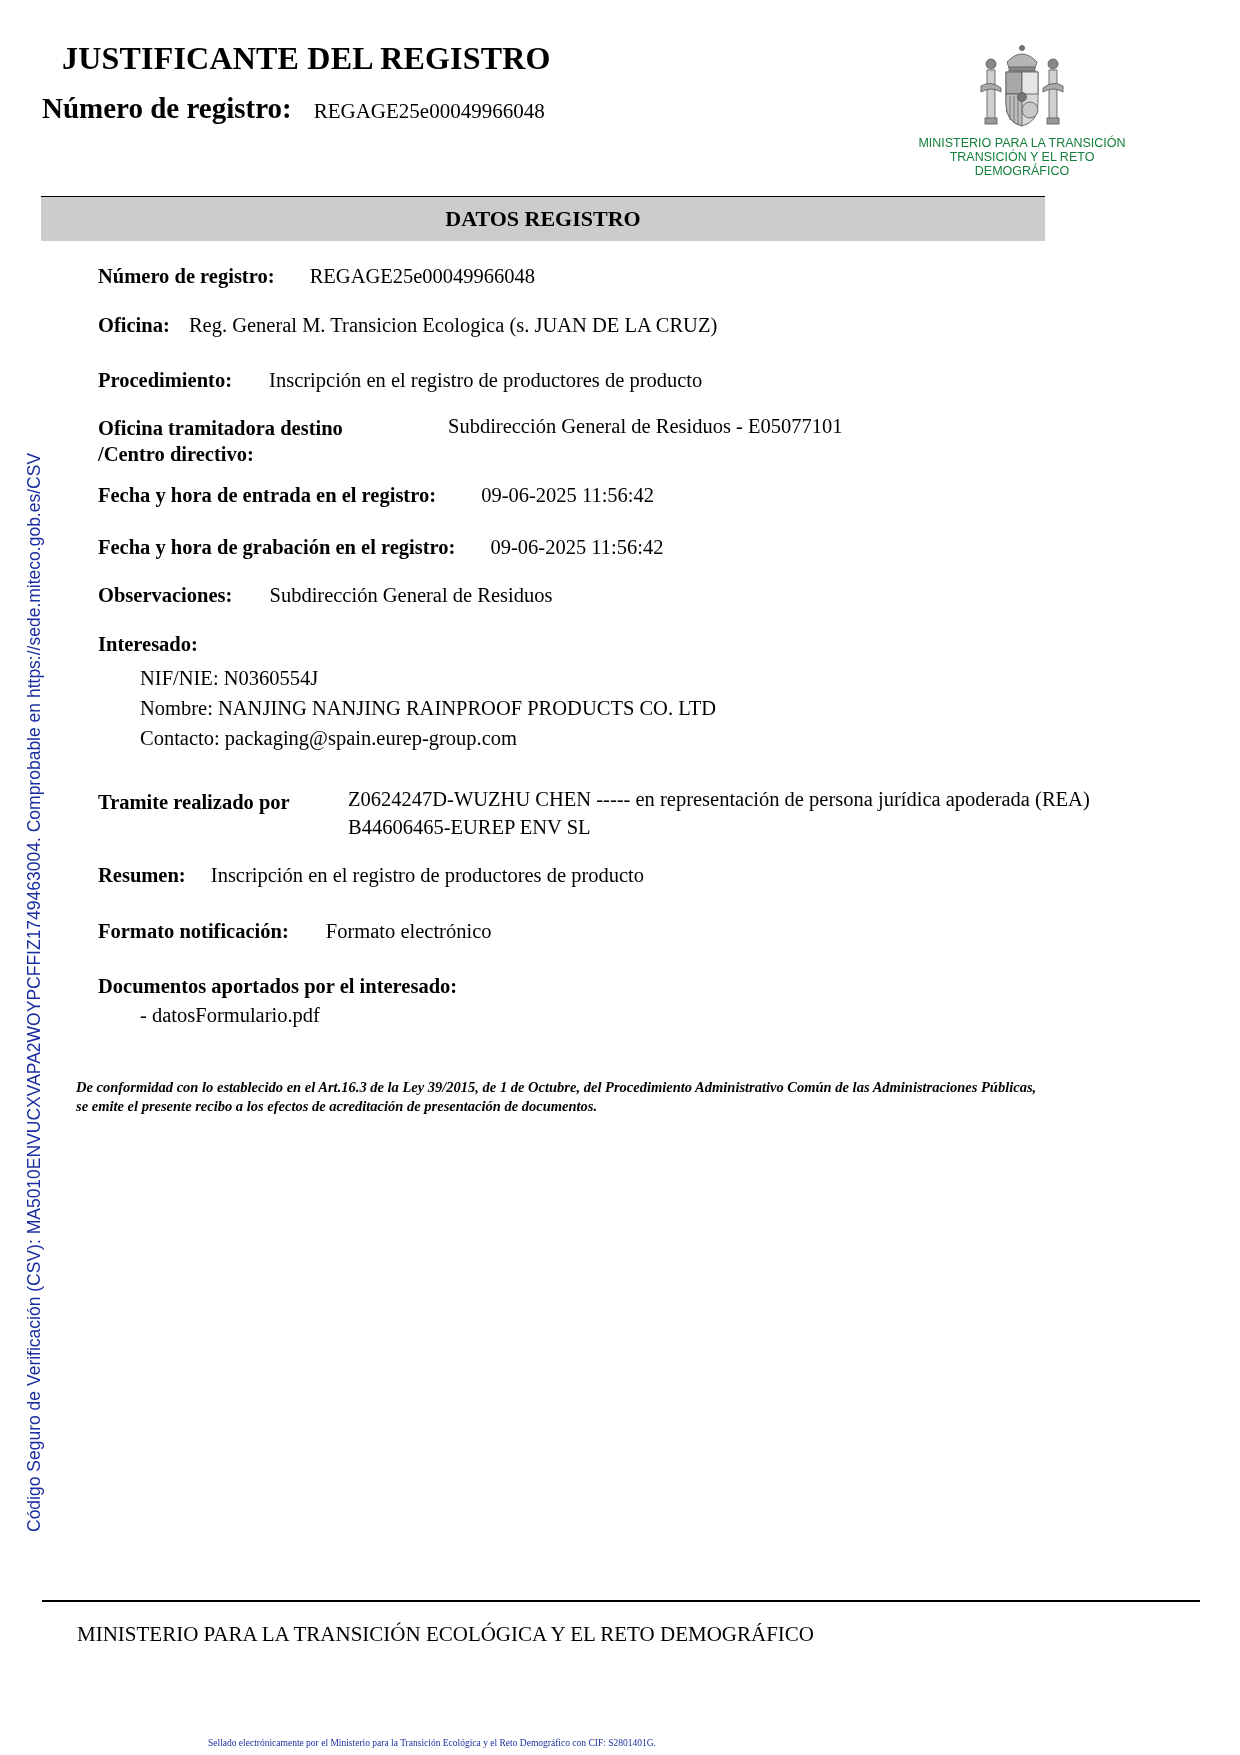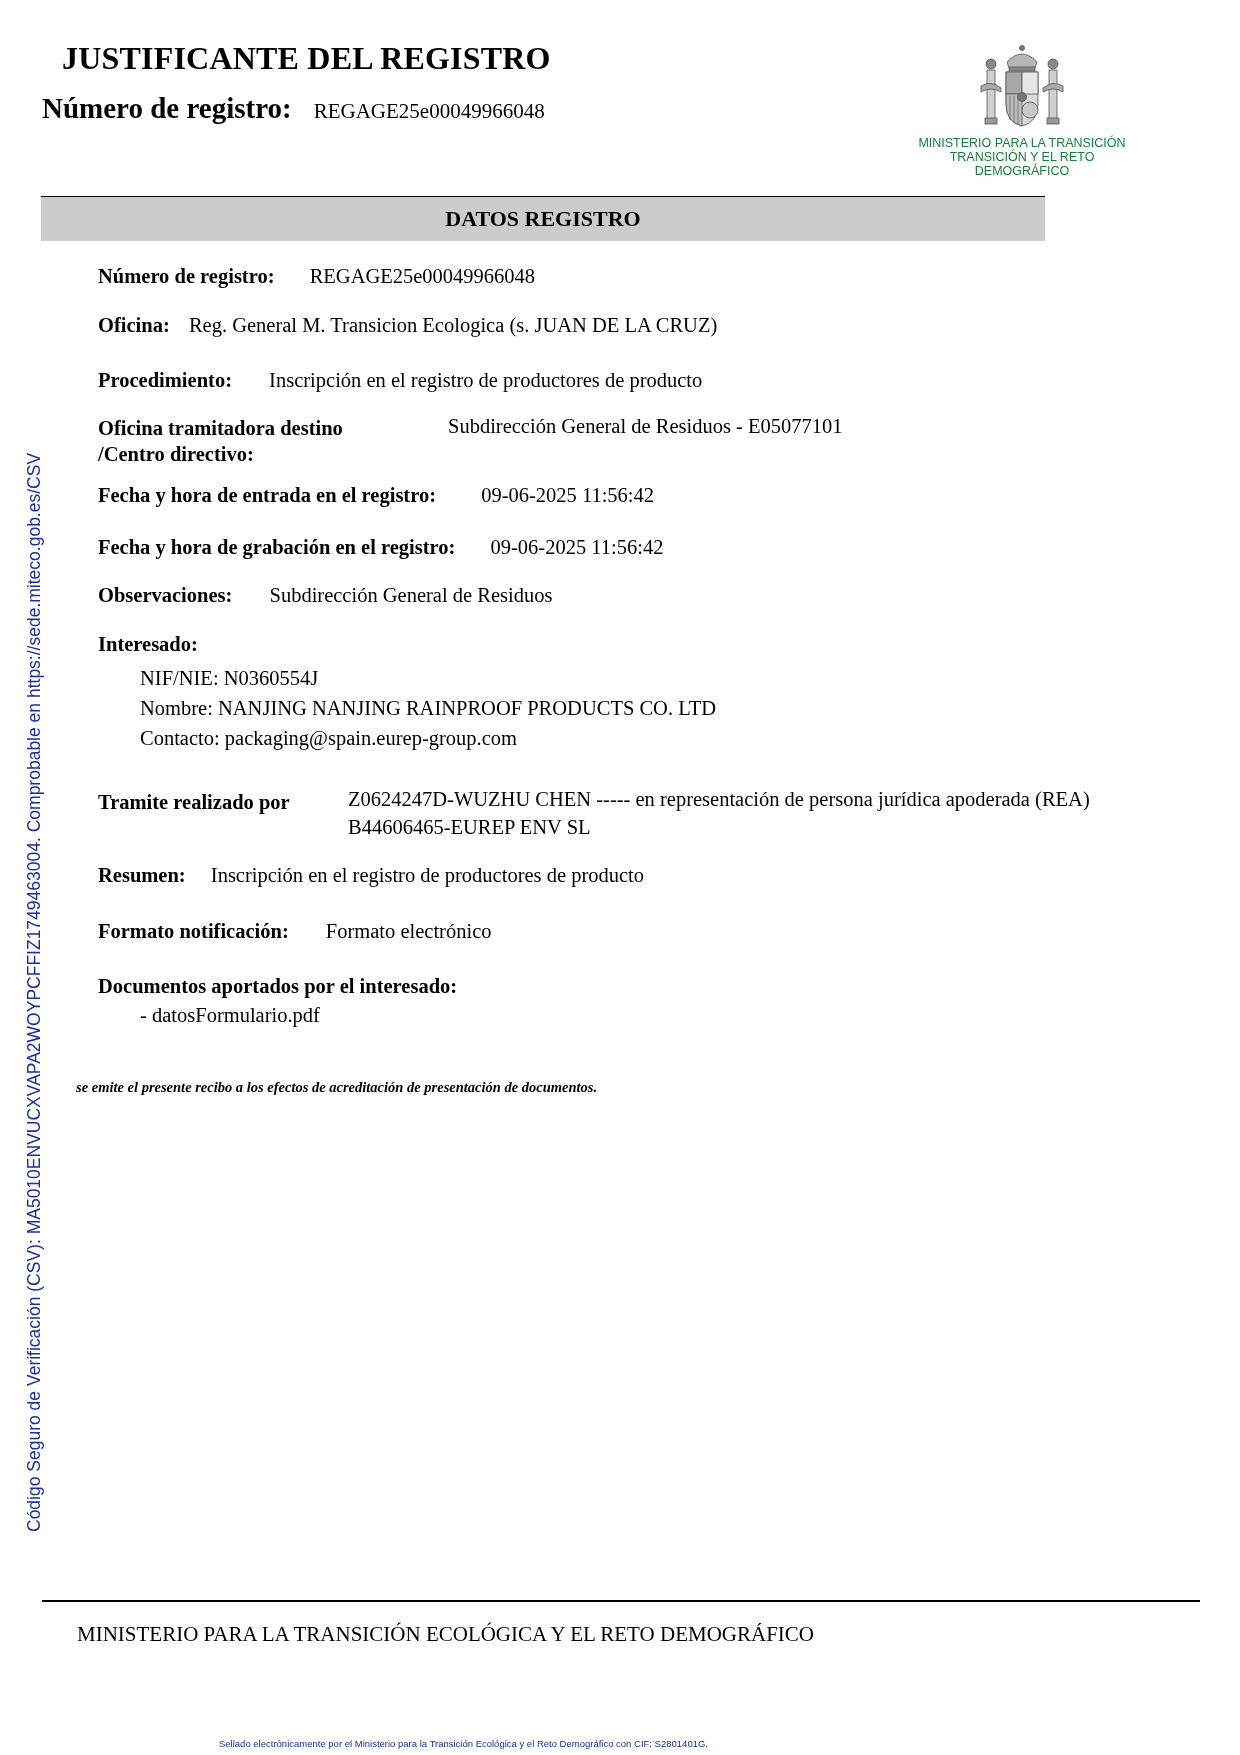--- a/index.html
+++ b/index.html
@@ -30,21 +30,21 @@
       font-style: italic; font-weight: bold; line-height: 19px;
     }
     .vertical {
       left: 24px; top: 1532px; transform-origin: 0 0; transform: rotate(-90deg);
       font-family: "Liberation Sans", "DejaVu Sans", sans-serif;
       font-size: 17.5px; color: #1a2ea0; white-space: nowrap;
     }
     .rule { left: 42px; top: 1600px; width: 1158px; height: 2px; background: #000; }
     .footer-org { left: 77px; top: 1622px; font-size: 21px; white-space: nowrap; }
     .seal {
-      left: 219px; top: 1738px; font-family: Liberation Sans, sans-serif;
+      left: 208px; top: 1738px; font-family: Liberation Serif, serif;
       font-size: 9.5px; color: #1a2ea0; white-space: nowrap;
     }
   </style>
 </head>
 <body>
 
 <div class="abs title">JUSTIFICANTE DEL REGISTRO</div>
 <div class="abs regline">
   <span class="lbl">Número de registro:</span>
   <span class="val">REGAGE25e00049966048</span>
@@ -147,20 +147,21 @@
   <span class="k">Formato notificación:</span>
   <span style="margin-left:32px">Formato electrónico</span>
 </div>
 
 <div class="abs field" style="top:975px">
   <span class="k">Documentos aportados por el interesado:</span>
 </div>
 <div class="abs indent" style="top:1004px">- datosFormulario.pdf</div>
 
 <div class="abs legal">
+  <div>De conformidad con lo establecido en el Art.16.3 de la Ley 39/2015, de 1 de Octubre, del Procedimiento Administrativo Común de las Administraciones Públicas,</div>
   <div>se emite el presente recibo a los efectos de acreditación de presentación de documentos.</div>
 </div>
 
 <div class="abs vertical">Código Seguro de Verificación (CSV): MA5010ENVUCXVAPA2WOYPCFFIZ1749463004. Comprobable en https://sede.miteco.gob.es/CSV</div>
 
 <div class="abs rule"></div>
 <div class="abs footer-org">MINISTERIO PARA LA TRANSICIÓN ECOLÓGICA Y EL RETO DEMOGRÁFICO</div>
 <div class="abs seal">Sellado electrónicamente por el Ministerio para la Transición Ecológica y el Reto Demográfico con CIF: S2801401G.</div>
 
 </body></html>

